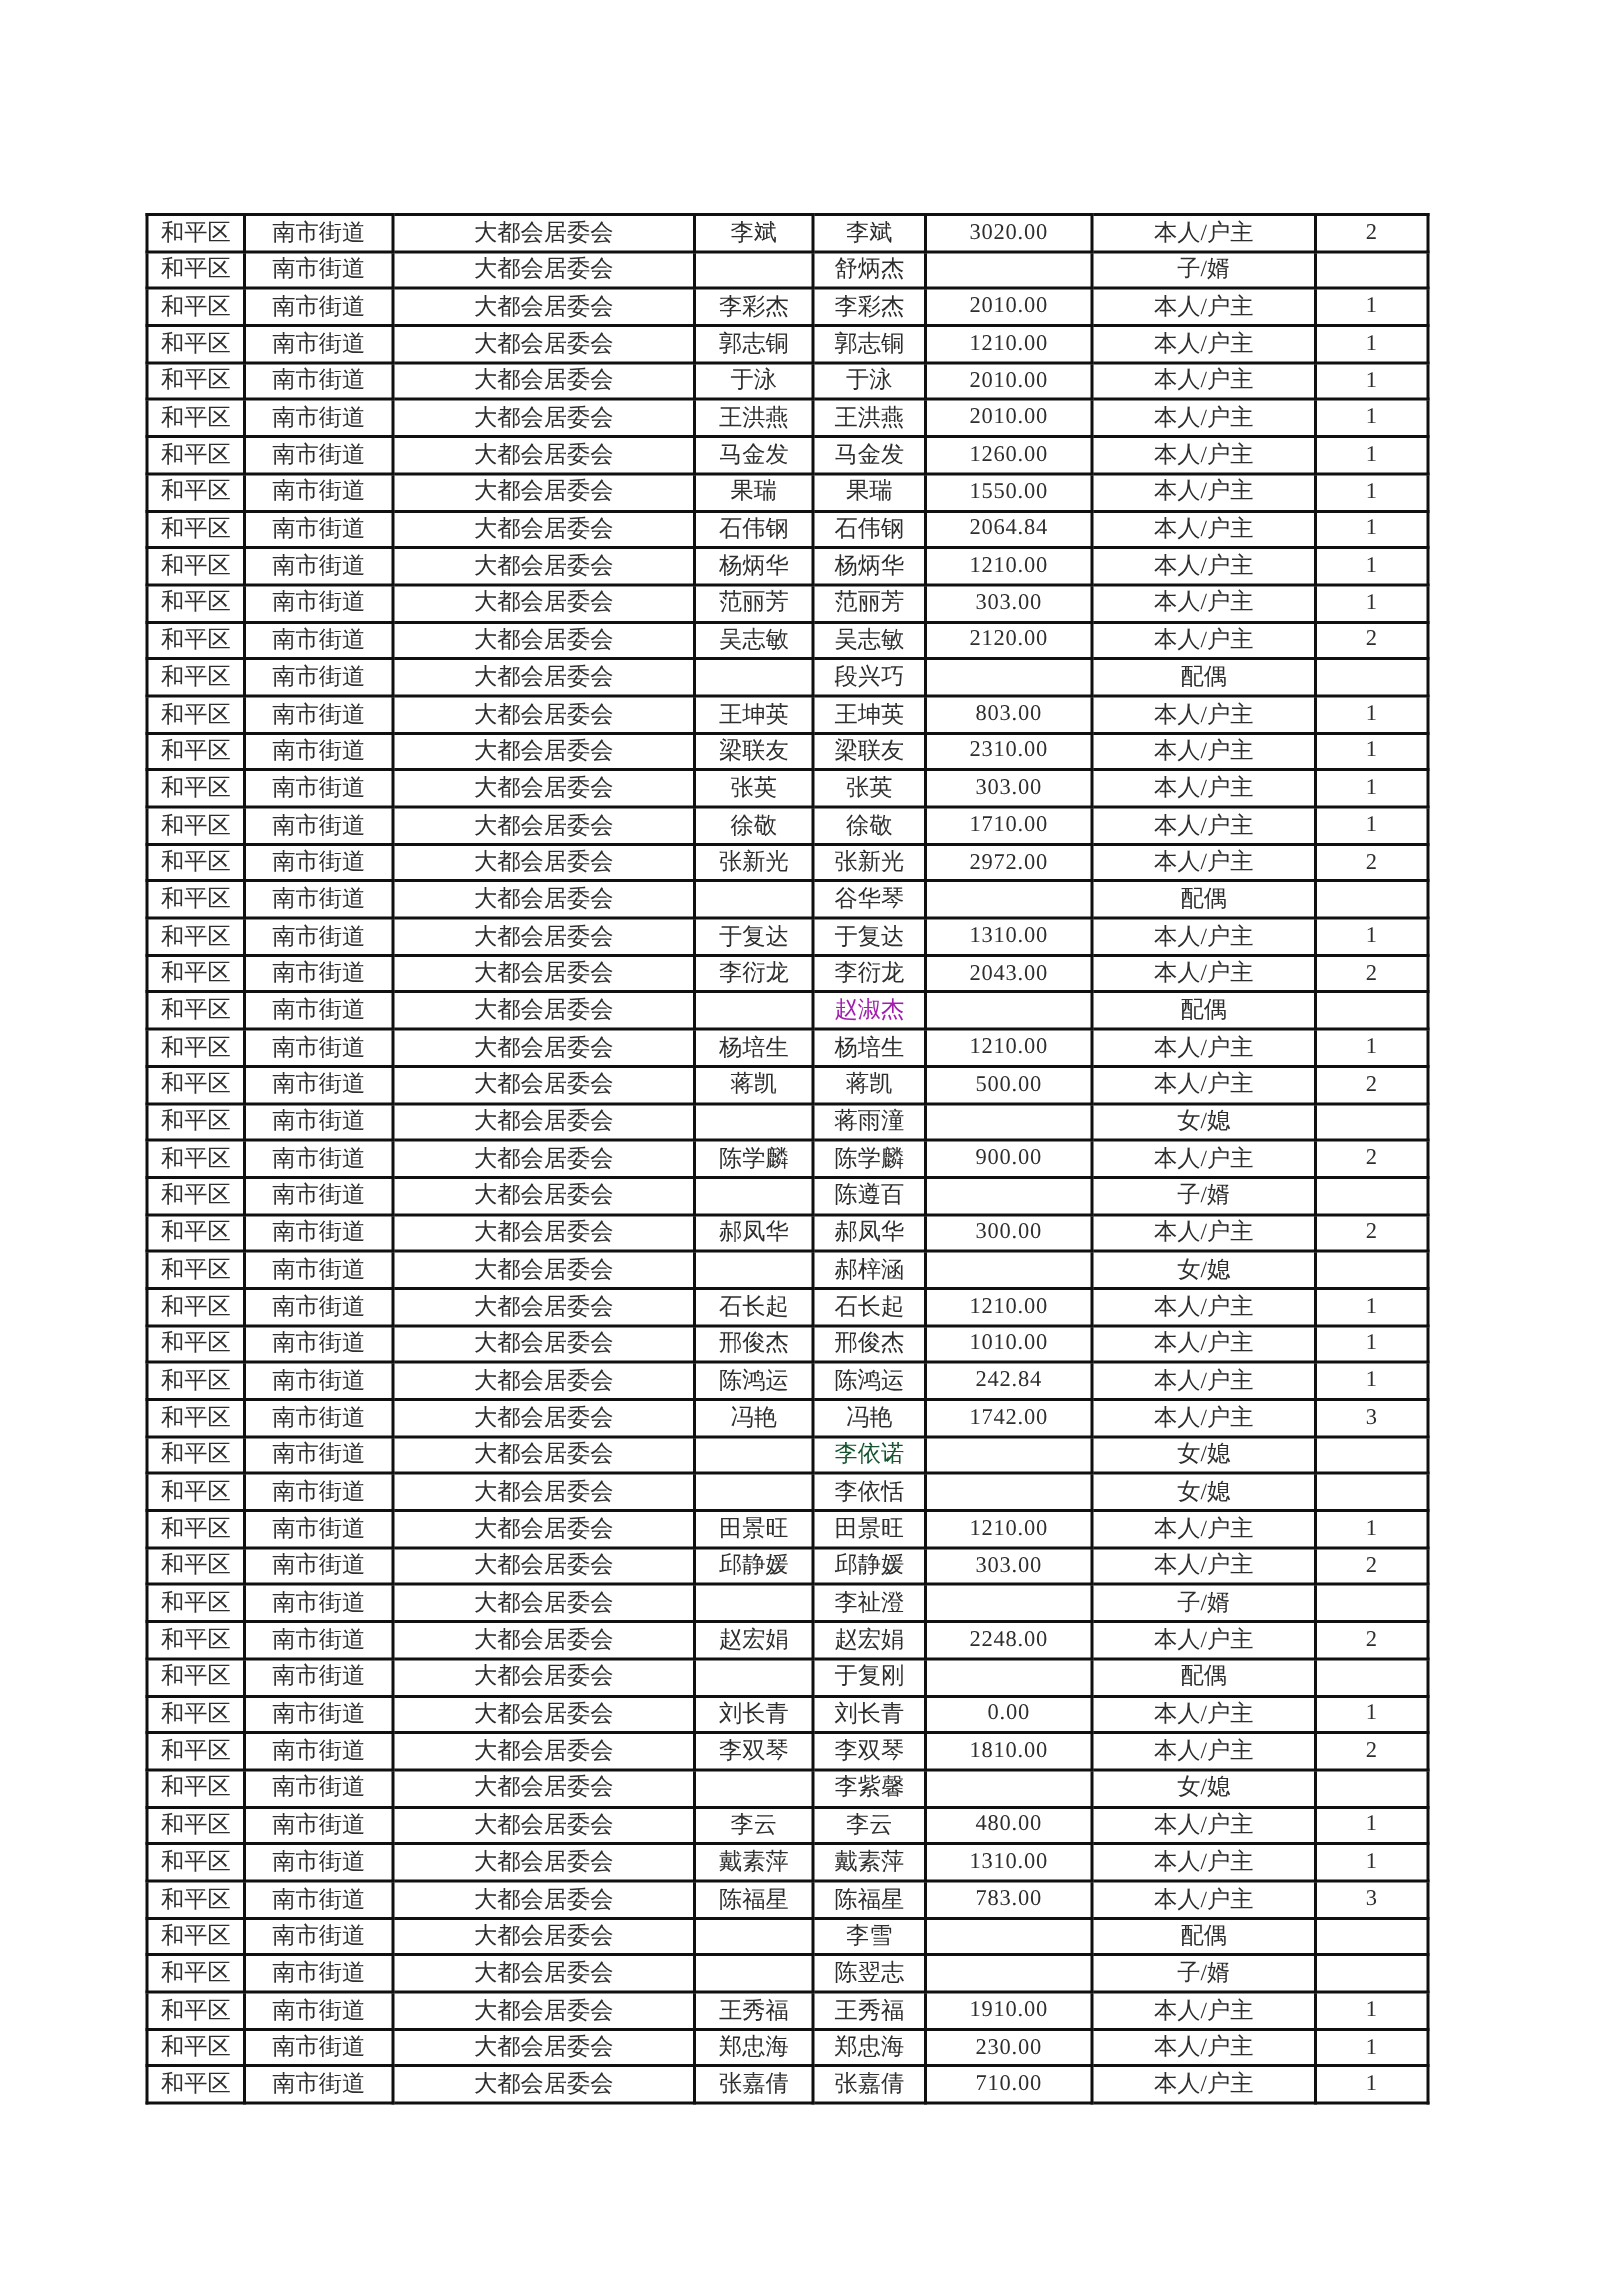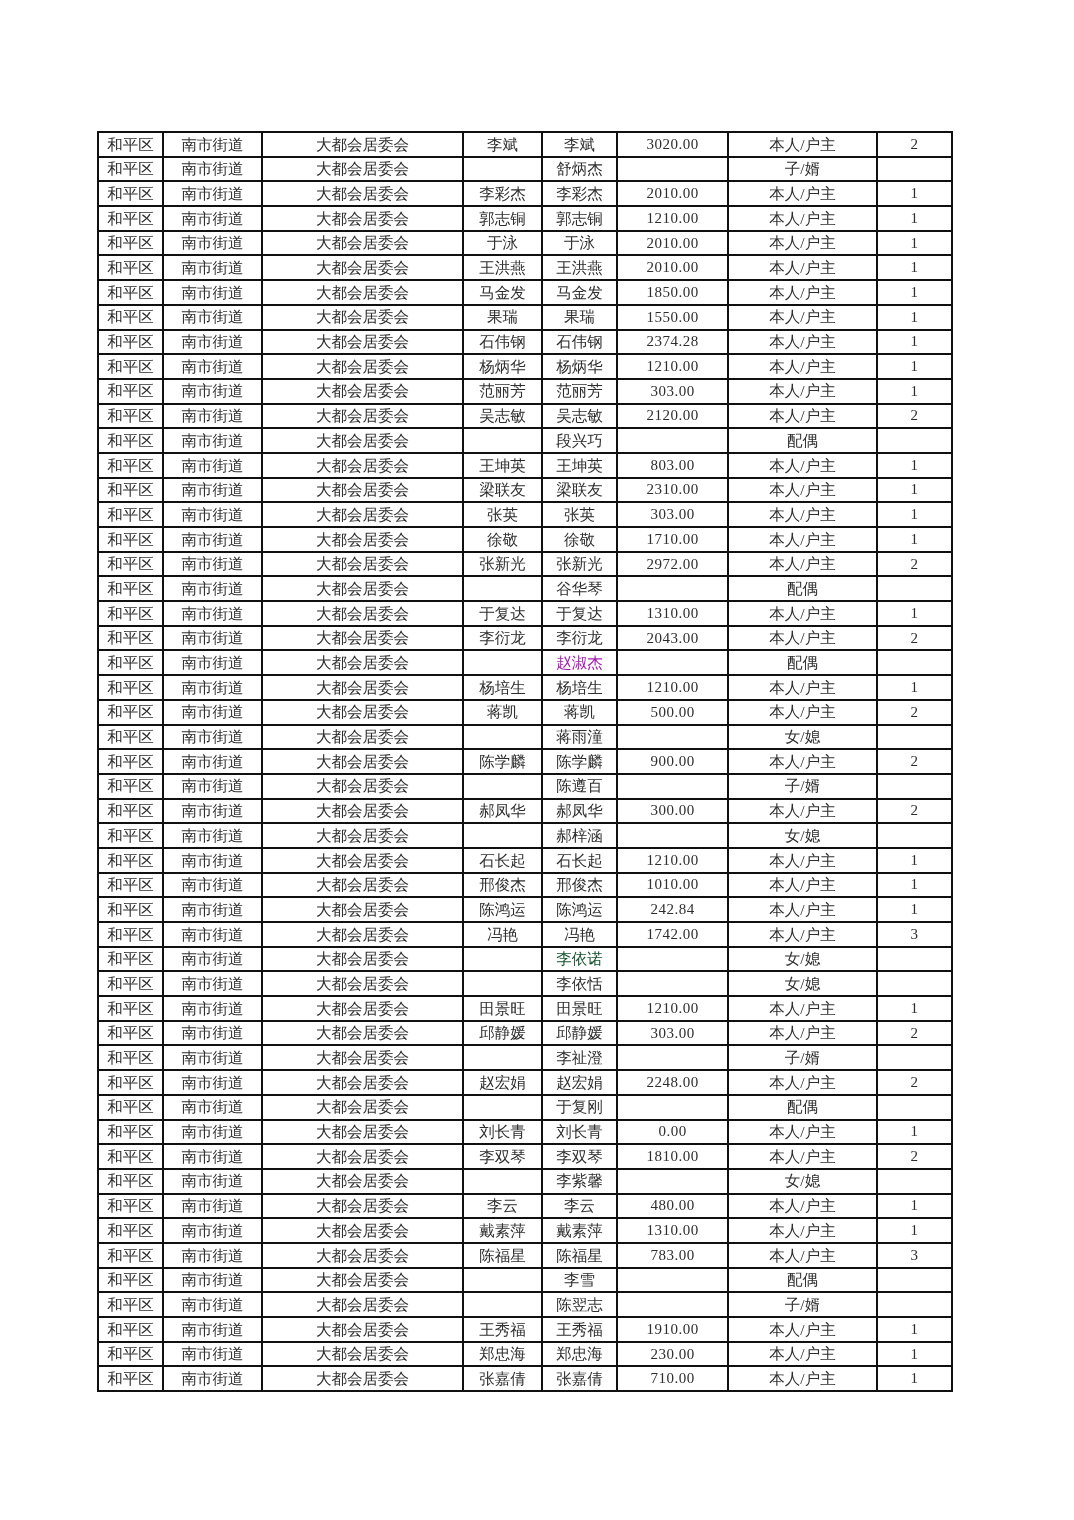--- a/index.html
+++ b/index.html
@@ -14,21 +14,21 @@
     font-family: "Liberation Serif", "DejaVu Serif", serif;
   }
   .page {
     position: absolute;
     inset: 0;
     background: #ffffff;
   }
   table.grid {
     position: absolute;
     left: 97px;
-    top: 131px;
+    top: 142px;
     border-collapse: collapse;
     table-layout: fixed;
     width: 854px;
   }
   table.grid td {
     border: 2px solid #101010;
     height: 22.7px;
     padding: 0 2px;
     text-align: center;
     vertical-align: middle;
@@ -125,21 +125,21 @@
     <td style="border-color: rgb(16, 16, 16); color: rgb(46, 46, 46);">本人/户主</td>
     <td class="num" style="border-color: rgb(16, 16, 16); color: rgb(46, 46, 46);">1</td>
   </tr>
 
   <tr>
     <td style="border-color: rgb(16, 16, 16); color: rgb(46, 46, 46);">和平区</td>
     <td style="border-color: rgb(16, 16, 16); color: rgb(46, 46, 46);">南市街道</td>
     <td style="border-color: rgb(16, 16, 16); color: rgb(46, 46, 46);">大都会居委会</td>
     <td style="border-color: rgb(16, 16, 16); color: rgb(46, 46, 46);">马金发</td>
     <td style="border-color: rgb(16, 16, 16); color: rgb(46, 46, 46);">马金发</td>
-    <td class="num" style="border-color: rgb(16, 16, 16); color: rgb(46, 46, 46);">1850.00</td>
+    <td class="num" style="border-color: rgb(16, 16, 16); color: rgb(46, 46, 46);">1260.00</td>
     <td style="border-color: rgb(16, 16, 16); color: rgb(46, 46, 46);">本人/户主</td>
     <td class="num" style="border-color: rgb(16, 16, 16); color: rgb(46, 46, 46);">1</td>
   </tr>
 
   <tr>
     <td style="border-color: rgb(16, 16, 16); color: rgb(46, 46, 46);">和平区</td>
     <td style="border-color: rgb(16, 16, 16); color: rgb(46, 46, 46);">南市街道</td>
     <td style="border-color: rgb(16, 16, 16); color: rgb(46, 46, 46);">大都会居委会</td>
     <td style="border-color: rgb(16, 16, 16); color: rgb(46, 46, 46);">果瑞</td>
     <td style="border-color: rgb(16, 16, 16); color: rgb(46, 46, 46);">果瑞</td>
@@ -147,21 +147,21 @@
     <td style="border-color: rgb(16, 16, 16); color: rgb(46, 46, 46);">本人/户主</td>
     <td class="num" style="border-color: rgb(16, 16, 16); color: rgb(46, 46, 46);">1</td>
   </tr>
 
   <tr>
     <td style="border-color: rgb(16, 16, 16); color: rgb(46, 46, 46);">和平区</td>
     <td style="border-color: rgb(16, 16, 16); color: rgb(46, 46, 46);">南市街道</td>
     <td style="border-color: rgb(16, 16, 16); color: rgb(46, 46, 46);">大都会居委会</td>
     <td style="border-color: rgb(16, 16, 16); color: rgb(46, 46, 46);">石伟钢</td>
     <td style="border-color: rgb(16, 16, 16); color: rgb(46, 46, 46);">石伟钢</td>
-    <td class="num" style="border-color: rgb(16, 16, 16); color: rgb(46, 46, 46);">2374.28</td>
+    <td class="num" style="border-color: rgb(16, 16, 16); color: rgb(46, 46, 46);">2064.84</td>
     <td style="border-color: rgb(16, 16, 16); color: rgb(46, 46, 46);">本人/户主</td>
     <td class="num" style="border-color: rgb(16, 16, 16); color: rgb(46, 46, 46);">1</td>
   </tr>
 
   <tr>
     <td style="border-color: rgb(16, 16, 16); color: rgb(46, 46, 46);">和平区</td>
     <td style="border-color: rgb(16, 16, 16); color: rgb(46, 46, 46);">南市街道</td>
     <td style="border-color: rgb(16, 16, 16); color: rgb(46, 46, 46);">大都会居委会</td>
     <td style="border-color: rgb(16, 16, 16); color: rgb(46, 46, 46);">杨炳华</td>
     <td style="border-color: rgb(16, 16, 16); color: rgb(46, 46, 46);">杨炳华</td>

